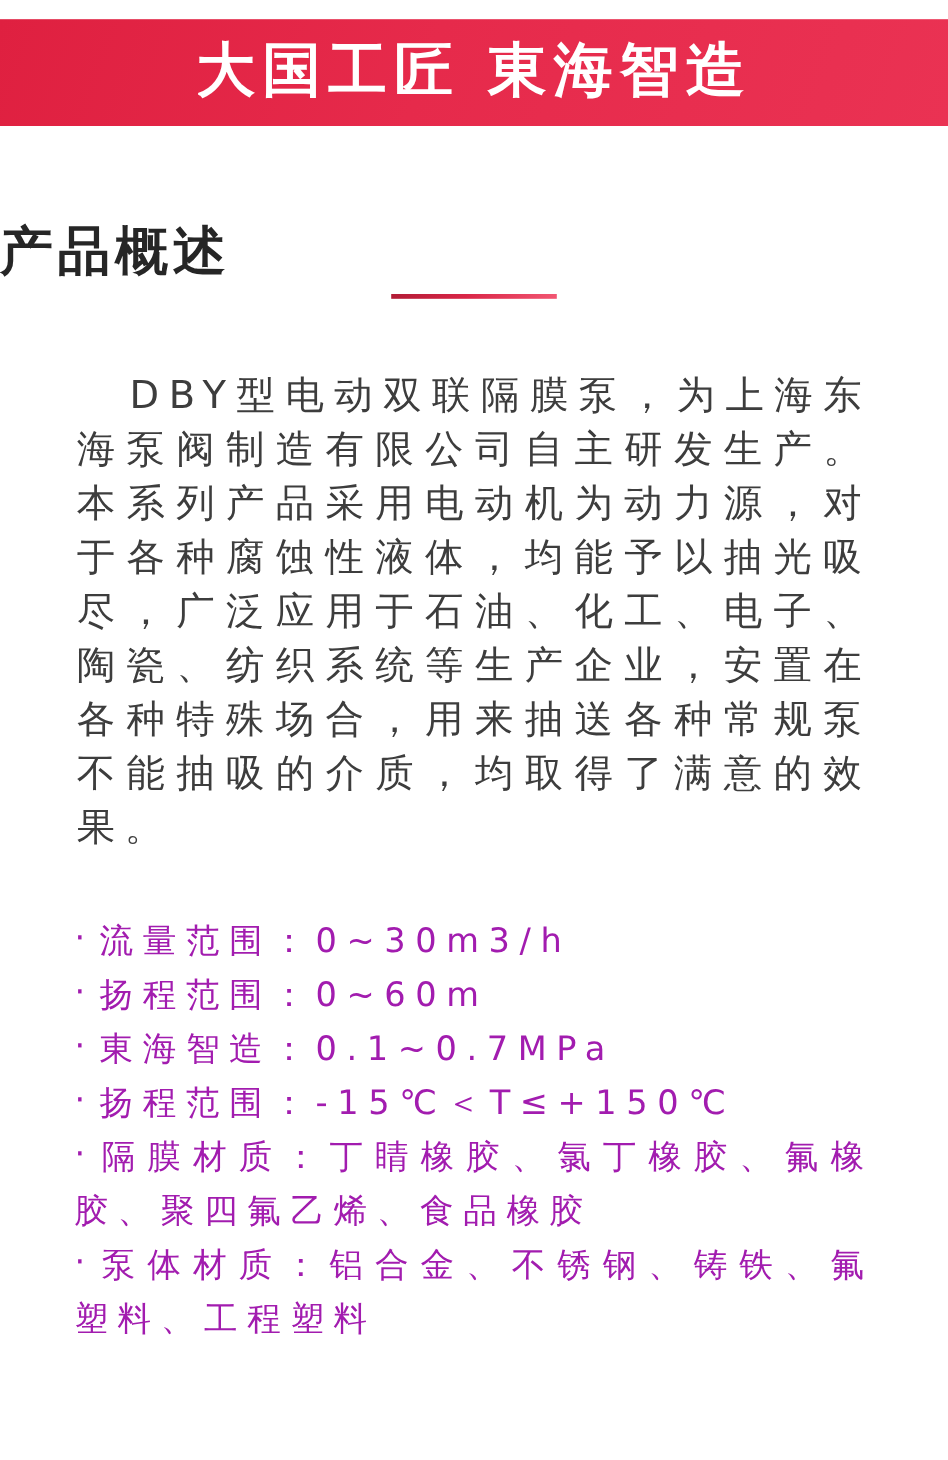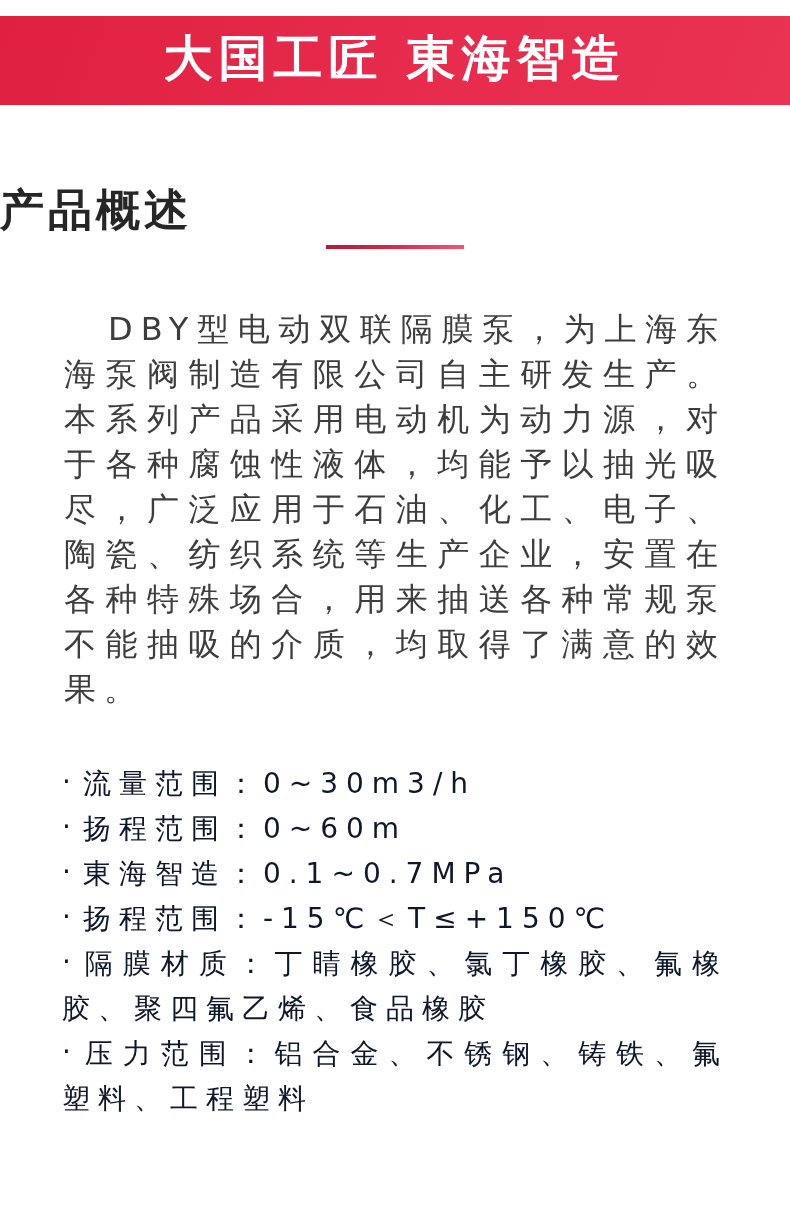--- a/index.html
+++ b/index.html
@@ -74,21 +74,21 @@
   .spec-list {
     margin: 49px 62px 0 62px;
     padding: 0;
     list-style: none;
   }
   .spec-item {
     font-size: 28px;
     line-height: 45px;
     letter-spacing: 8px;
     text-align: justify;
-    color: #0f172a;
+    color: #a21caf;
   }
   .spec-bullet {
     display: inline-block;
     margin-right: 12px;
     letter-spacing: 0;
     transform: translateY(-2px);
   }
   .page-bottom-space { height: 32px; }
 </style>
 </head>
@@ -109,18 +109,18 @@
   </div>
 
   <div>
 
     <ul class="spec-list">
       <li class="spec-item"><span class="spec-bullet">·</span><span>流量范围：</span><span>0~30m3/h</span></li>
       <li class="spec-item"><span class="spec-bullet">·</span><span>扬程范围：</span><span>0~60m</span></li>
       <li class="spec-item"><span class="spec-bullet">·</span><span>東海智造：</span><span>0.1~0.7MPa</span></li>
       <li class="spec-item"><span class="spec-bullet">·</span><span>扬程范围：</span><span>-15℃＜T≤+150℃</span></li>
       <li class="spec-item"><span class="spec-bullet">·</span><span>隔膜材质：</span><span>丁睛橡胶、氯丁橡胶、氟橡胶、聚四氟乙烯、食品橡胶</span></li>
-      <li class="spec-item"><span class="spec-bullet">·</span><span>压力范围：</span><span>铝合金、不锈钢、铸铁、氟塑料、工程塑料</span></li>
+      <li class="spec-item"><span class="spec-bullet">·</span><span>泵体材质：</span><span>铝合金、不锈钢、铸铁、氟塑料、工程塑料</span></li>
     </ul>
   </div>
 
   <div class="page-bottom-space"></div>
 </div>
 
 </body></html>

